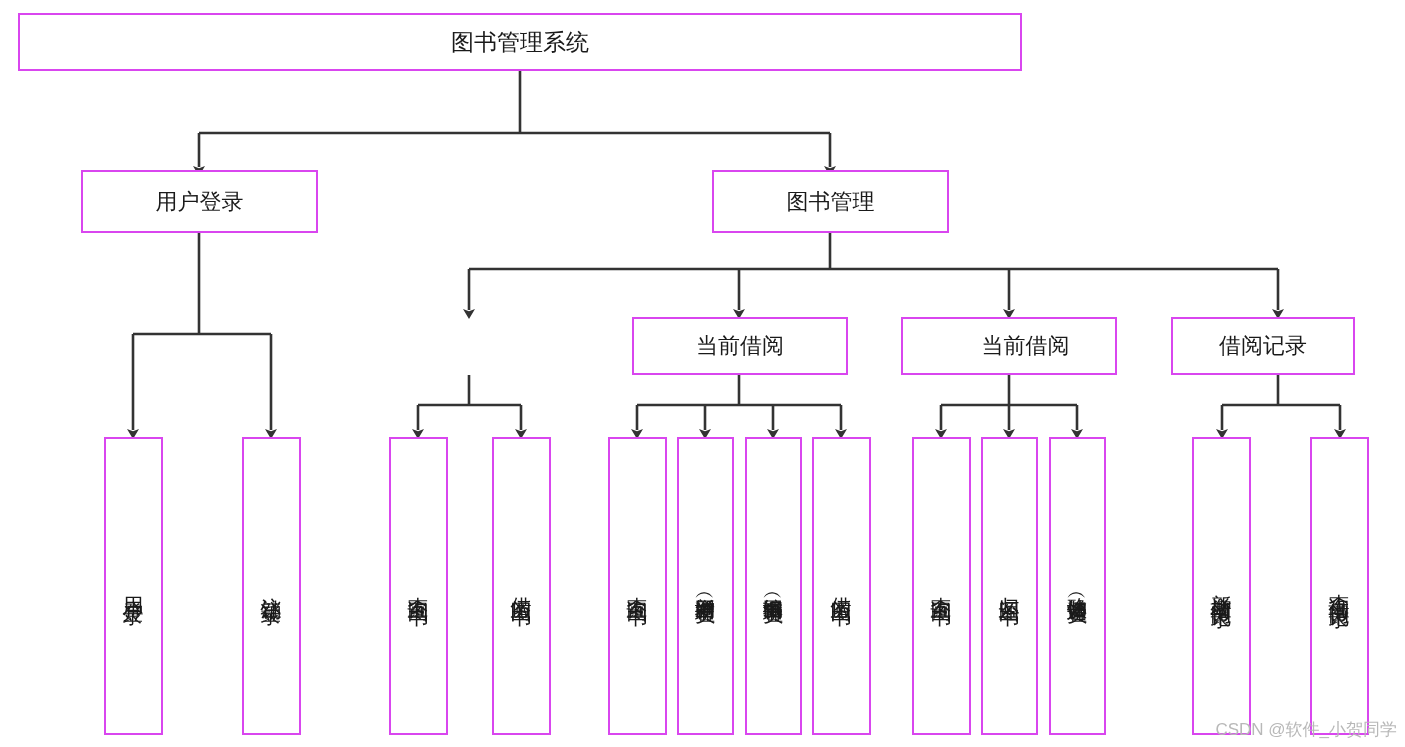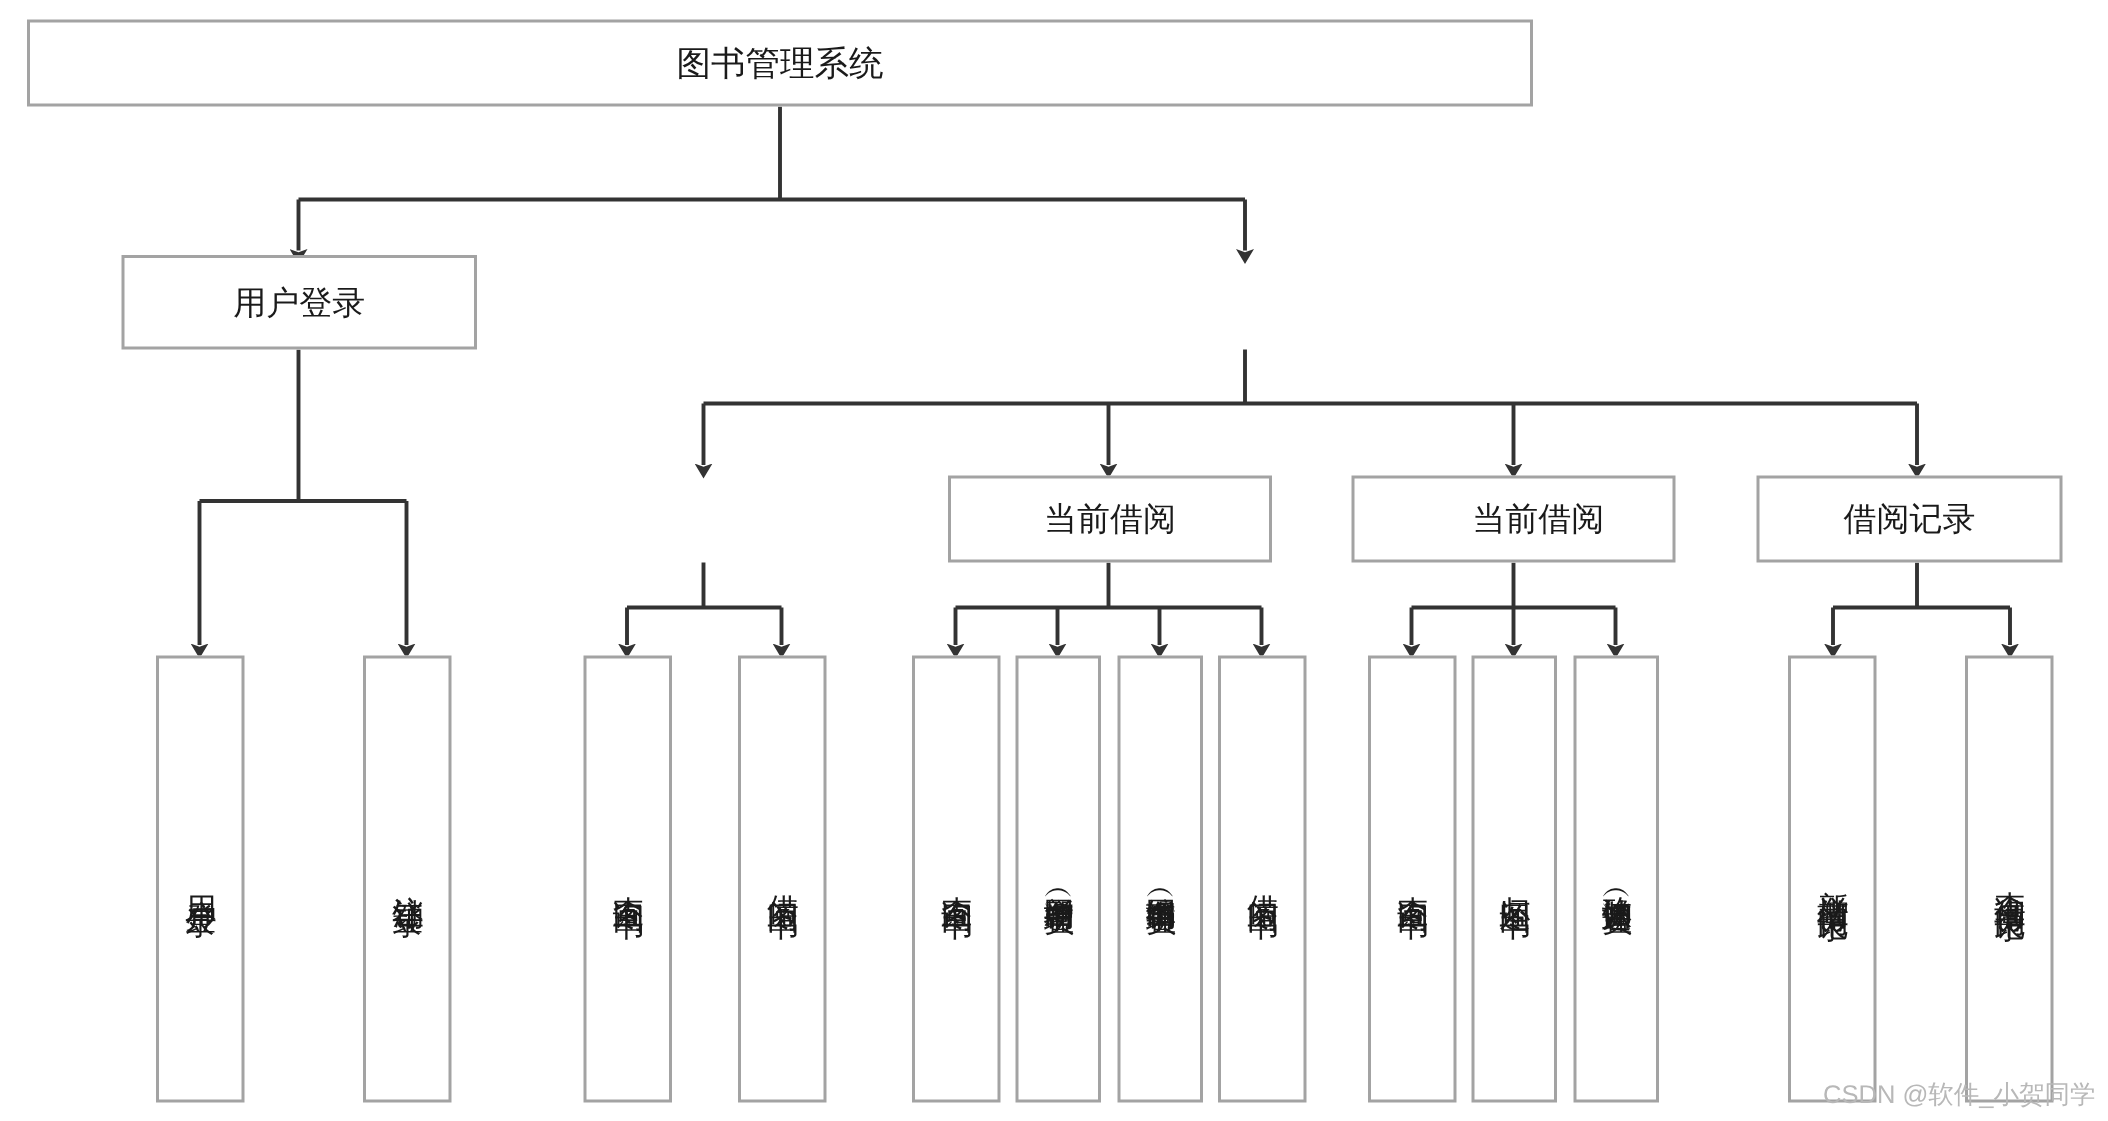--- a/index.html
+++ b/index.html
@@ -22,21 +22,21 @@
     left: 0;
     top: 0;
     width: 1405px;
     height: 747px;
     pointer-events: none;
   }
   .node {
     position: absolute;
     box-sizing: border-box;
     background: #ffffff;
-    border: 2px solid #a3a3a3;
+    border: 2px solid #d946ef;
     display: flex;
     align-items: center;
     justify-content: center;
     color: #1a1a1a;
     z-index: 2;
   }
   .node-label {
     display: block;
     text-align: center;
     line-height: 1.08;
@@ -131,28 +131,31 @@
     </g>
   </svg>
 
   <div class="node root horizontal" style="left:18px; top:13px; width:1004px; height:58px;">
     <span class="node-label">图书管理系统</span>
   </div>
 
   <div class="node horizontal" style="left:81px; top:170px; width:237px; height:63px;">
     <span class="node-label">用户登录</span>
   </div>
+  <div class="node horizontal" style="left:712px; top:170px; width:237px; height:63px;">
+    <span class="node-label">图书管理</span>
+  </div>
 
   <div class="node horizontal" style="left:632px; top:317px; width:216px; height:58px;">
     <span class="node-label">当前借阅</span>
   </div>
   <div class="node horizontal" style="left:901px; top:317px; width:216px; height:58px;padding-left:33px;">
     <span class="node-label">当前借阅</span>
   </div>
-  <div class="node horizontal" style="left:1171px; top:317px; width:204px; height:58px;">
+  <div class="node horizontal" style="left:1171px; top:317px; width:184px; height:58px;">
     <span class="node-label">借阅记录</span>
   </div>
 
   <div class="node vertical" style="left:104px; top:437px; width:59px; height:298px;">
     <span class="node-label">用户登录</span>
   </div>
   <div class="node vertical" style="left:242px; top:437px; width:59px; height:298px;">
     <span class="node-label">注销登录</span>
   </div>
 

